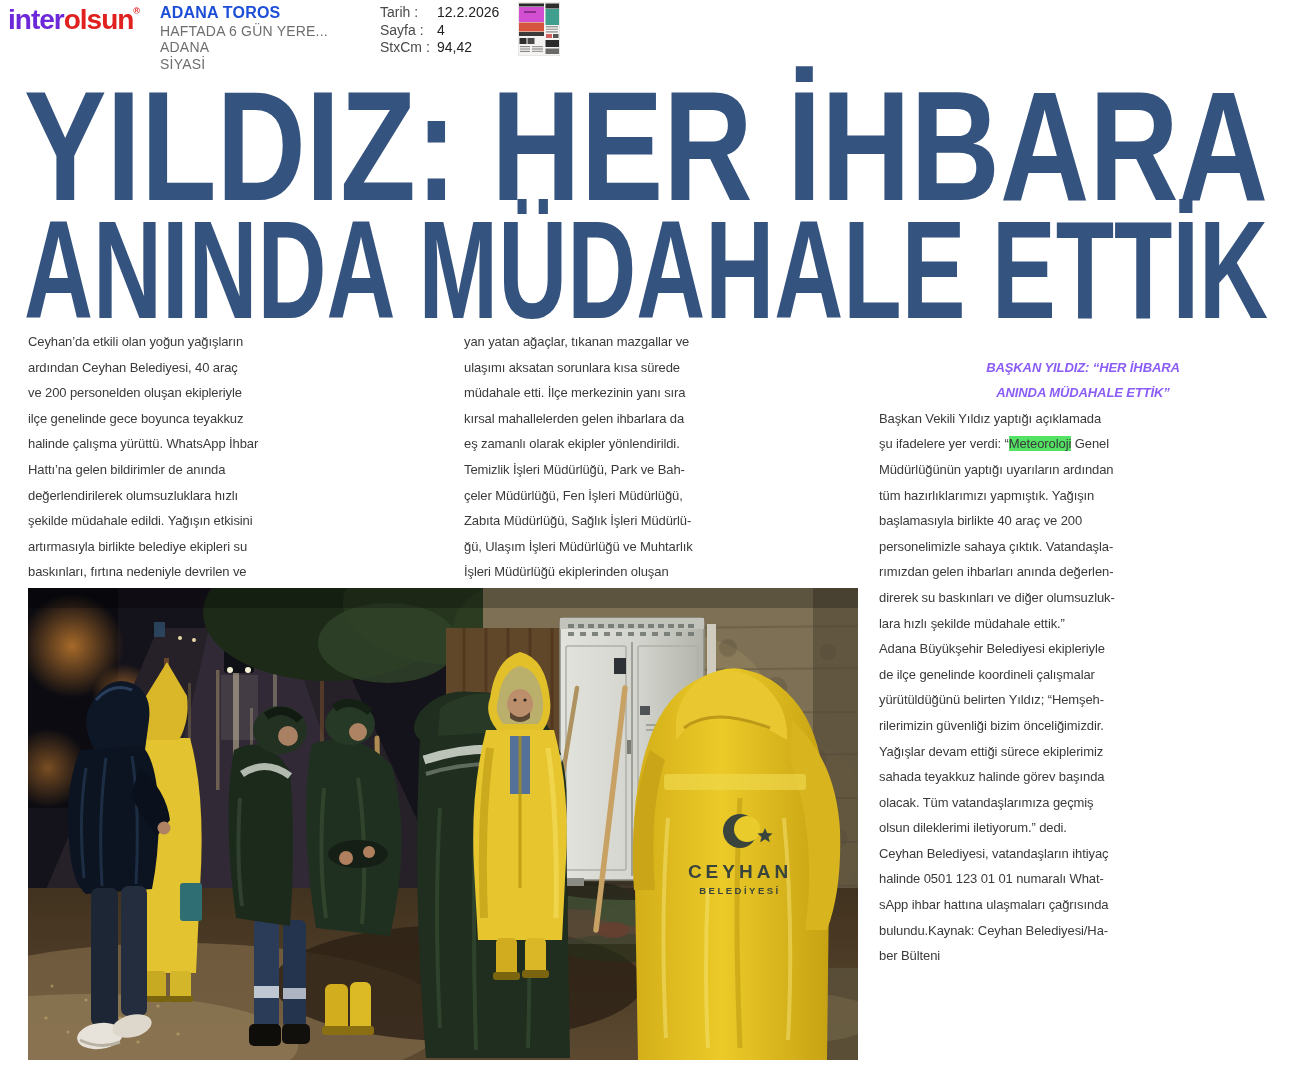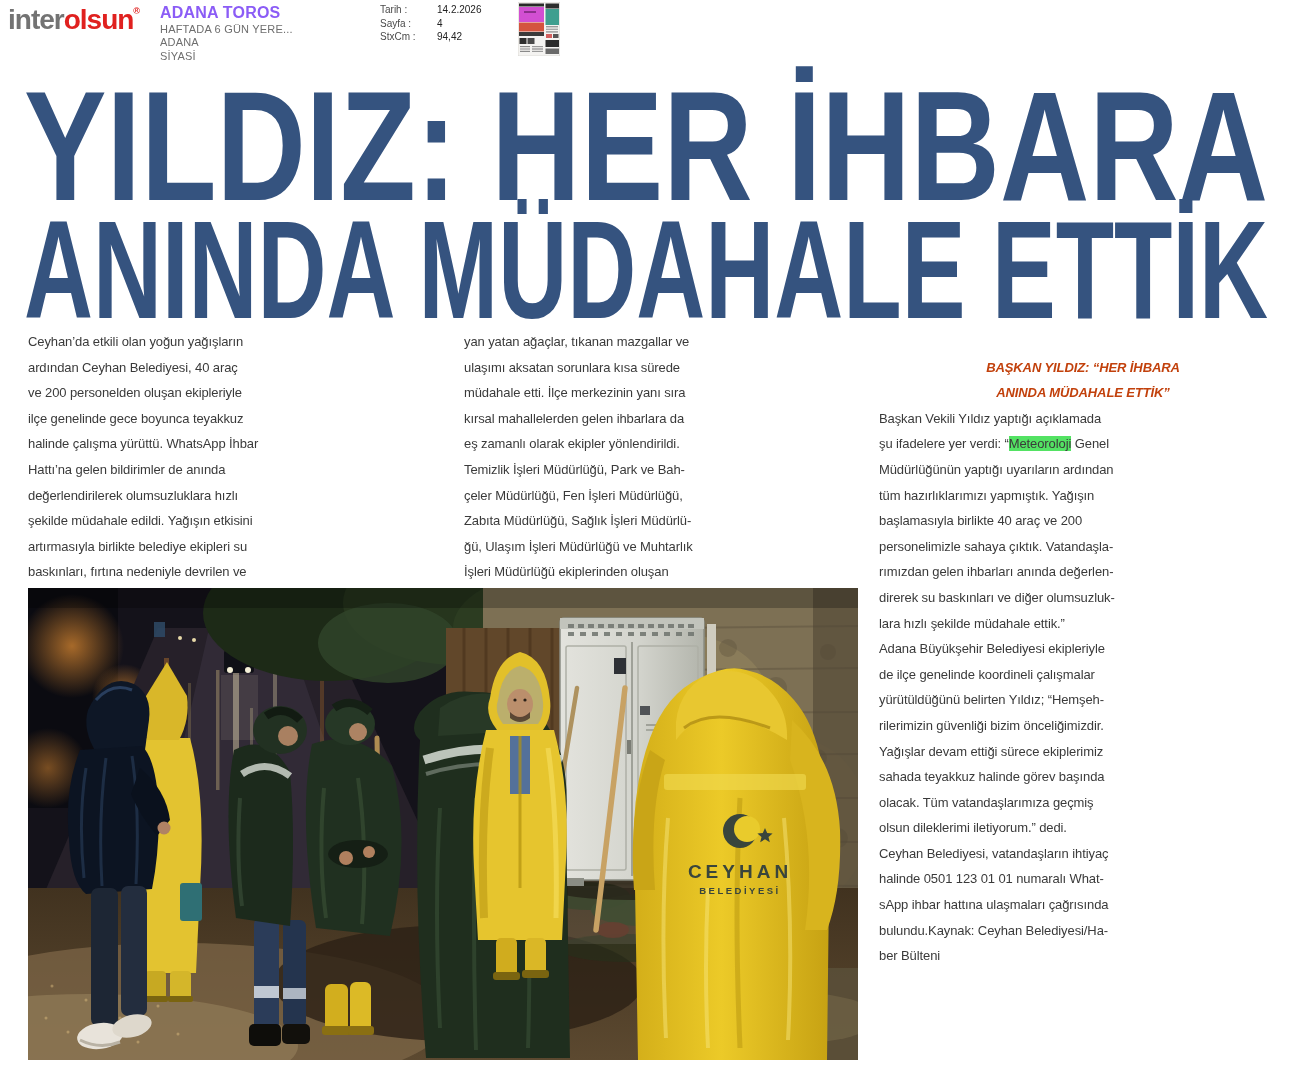--- a/index.html
+++ b/index.html
@@ -9,61 +9,61 @@
     --body-text:#3a3a3a;
   }
   html,body{margin:0;padding:0;}
   body{
     width:1292px;height:1075px;position:relative;background:#ffffff;
     font-family:"Liberation Sans",sans-serif;color:var(--body-text);
     overflow:hidden;
   }
   
   .logo{position:absolute;left:8px;top:6px;font-size:28px;font-weight:bold;letter-spacing:-1px;line-height:1;}
-  .logo .dark{color:#737373;}
+  .logo .dark{color:#6d28d9;}
   .logo .red{color:var(--logo-red);}
   .logo sup{font-size:9px;color:var(--logo-red);vertical-align:top;position:relative;top:1px;}
   .source{position:absolute;left:160px;top:5px;line-height:1;}
-  .source .name{font-size:16px;font-weight:bold;color:#8b5cf6;letter-spacing:.2px;}
-  .source .sub{font-size:11px;color:#6e6e6e;margin-top:2.5px;letter-spacing:.2px;}
-  .meta{position:absolute;left:380px;top:5px;font-size:10px;color:#3d3d3d;line-height:1;}
+  .source .name{font-size:16px;font-weight:bold;color:#1d4ed8;letter-spacing:.2px;}
+  .source .sub{font-size:14px;color:#6e6e6e;margin-top:2.5px;letter-spacing:.2px;}
+  .meta{position:absolute;left:380px;top:5px;font-size:14px;color:#3d3d3d;line-height:1;}
   .meta .row{margin-bottom:3.5px;display:flex;}
   .meta .lbl{width:57px;color:#4a4a4a;}
   .meta .val{color:#222;}
   .thumb{position:absolute;left:518px;top:2px;width:42px;height:54px;}
   
   .headline-svg{position:absolute;left:24px;top:52px;width:1244px;height:280px;color:var(--headline);}
   .headline-svg text{fill:currentColor;font-family:"Liberation Sans",sans-serif;font-weight:bold;}
   
   .col{position:absolute;top:329px;font-size:13px;line-height:25.6px;white-space:pre-line;color:var(--body-text);letter-spacing:-.1px;}
   .col1{left:28px;width:415px;}
   .col2{left:464px;width:415px;}
   .col3{left:879px;width:408px;}
-  .subhead{font-weight:bold;font-style:italic;text-align:center;white-space:pre-line;color:#c2410c;}
+  .subhead{font-weight:bold;font-style:italic;text-align:center;white-space:pre-line;color:#8b5cf6;}
   .hl{background:var(--hl-green);margin-top:16px;}
   
   .photo{position:absolute;left:28px;top:588px;width:830px;height:472px;overflow:hidden;background:#a3a3a3;}
   .photo svg{display:block;width:830px;height:472px;}
 </style>
 </head>
 <body>
 
 <div class="logo"><span class="dark">inter</span><span class="red">olsun</span><sup>®</sup></div>
 
 <div class="source">
   <div class="name">ADANA TOROS</div>
   <div class="sub">HAFTADA 6 GÜN YERE...</div>
   <div class="sub">ADANA</div>
   <div class="sub">SİYASİ</div>
 </div>
 
 <div class="meta">
   <div class="row">
     <span class="lbl">Tarih :</span>
-    <span class="val">14.2.2026</span>
+    <span class="val">12.2.2026</span>
   </div>
   <div class="row">
     <span class="lbl">Sayfa :</span>
     <span class="val">4</span>
   </div>
   <div class="row">
     <span class="lbl">StxCm :</span>
     <span class="val">94,42</span>
   </div>
 </div>

